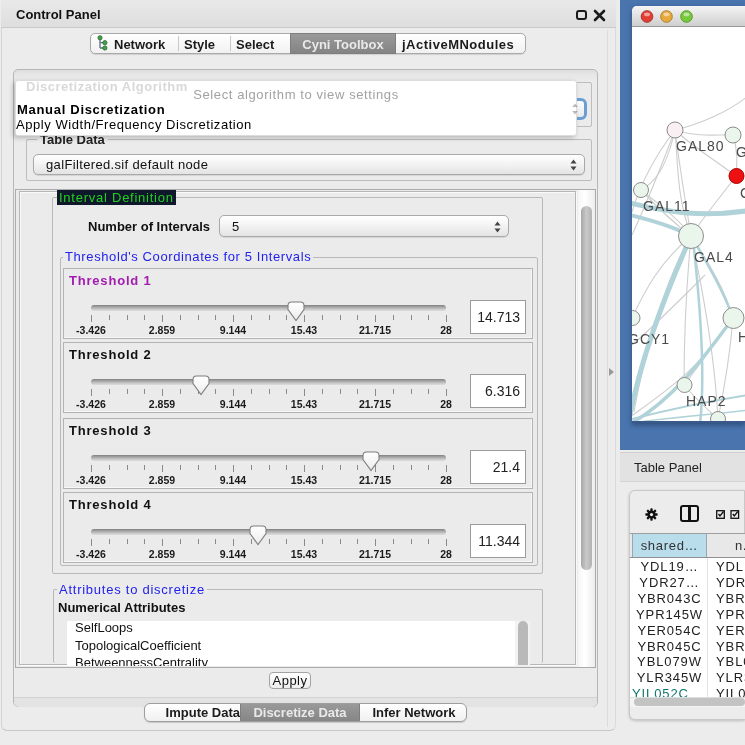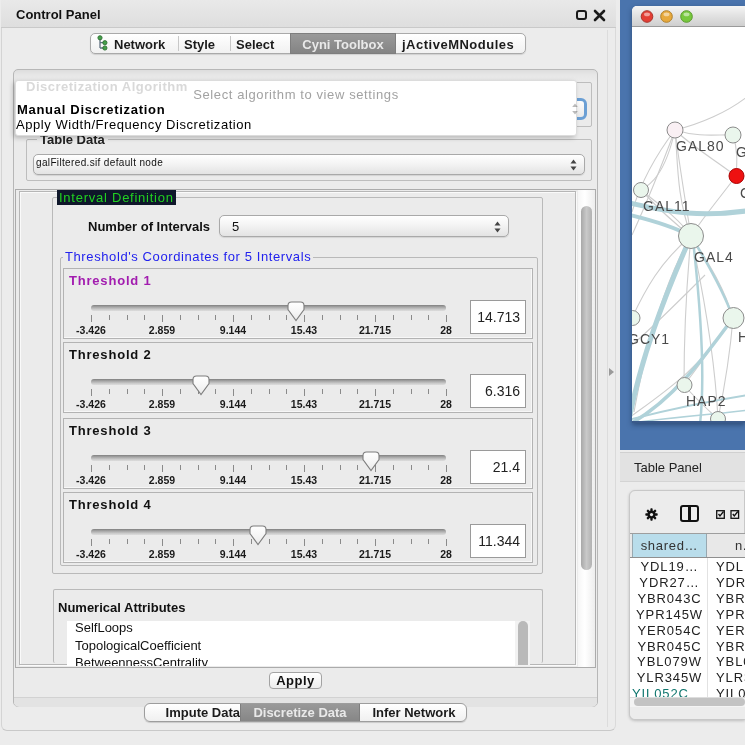--- a/index.html
+++ b/index.html
@@ -41,21 +41,21 @@
 
 <div class="abs" style="left:566px;top:98px;width:21px;height:22px;border-radius:6px;background:linear-gradient(180deg,#fdfdfd,#e9e9e9);border:3px solid #6b9fd4;"></div>
 <svg class="abs" style="left:571px;top:103px;z-index:53;opacity:0.4;" width="8" height="12" viewBox="0 0 8 12">
 <path d="M4 0.5 L6.8 4 L1.2 4 Z" fill="#555"></path>
       <path d="M4 11.5 L6.8 8 L1.2 8 Z" fill="#555"></path>
     </svg>
 
 <div class="abs" style="left:26px;top:139px;width:566px;height:42px;border:1px solid #bdbdbd;border-radius:2px;"></div>
 <div class="abs" style="left:37px;top:132px;background:#ebebeb;padding:0 3px;font-size:13px;font-weight:bold;color:#222;">Table Data</div>
 <div class="abs" style="left:33px;top:154px;width:552px;height:21px;background:linear-gradient(180deg,#ffffff 0%,#f4f4f4 45%,#e3e3e3 100%);border:1px solid #a9a9a9;border-radius:5px;box-shadow:0 1px 1px rgba(0,0,0,0.1);">
-      <div class="abs" style="left:2px;top:2px;font-size:10px;letter-spacing:0.35px;color:#111;text-align:right;">galFiltered.sif default node</div>
+      <div class="abs" style="left:12px;top:2px;font-size:13px;letter-spacing:0.35px;color:#111;text-align:right;">galFiltered.sif default node</div>
       <svg class="abs" style="right:6px;top:4px;" width="9" height="12" viewBox="0 0 9 12">
         <path d="M4.5 0.5 L7.5 4.5 L1.5 4.5 Z" fill="#444"></path>
         <path d="M4.5 11.5 L7.5 7.5 L1.5 7.5 Z" fill="#444"></path>
       </svg>
     </div>
 
 <div class="abs" style="left:15px;top:189px;width:581px;height:479px;border:1px solid #ababab;background:#ebebeb;"></div>
 
 <div class="abs" style="left:19px;top:191px;width:557px;height:474px;border:1px solid #b6b6b6;box-shadow:inset 1px 1px 0 #fafafa, 1px 1px 0 #fafafa;"></div>
 
@@ -236,28 +236,29 @@
         <linearGradient id="thg4" x1="0" y1="0" x2="0" y2="1">
           <stop offset="0" stop-color="#ffffff"></stop>
           <stop offset="0.6" stop-color="#f4f4f4"></stop>
           <stop offset="1" stop-color="#e9e9e9"></stop>
         </linearGradient>
       </defs>
     </svg>
     <div class="abs" style="left:470px;top:524px;width:56px;height:34px;background:#ffffff;border:1px solid #9a9a9a;"></div>
     <div class="abs" style="left:470px;top:533px;width:50px;text-align:right;font-size:14px;color:#222;">11.344</div>
 <div class="abs" style="left:53px;top:589px;width:490px;height:74px;border-top:1px solid #b9b9b9;border-left:1px solid #b9b9b9;border-right:1px solid #b9b9b9;border-radius:2px;"></div>
+<div class="abs" style="left:57px;top:582px;background:#ebebeb;padding:0 2px;font-size:13px;letter-spacing:0.75px;color:#2222ee;">Attributes to discretize</div>
 <div class="abs" style="left:58px;top:600px;font-size:13px;font-weight:bold;color:#111;">Numerical Attributes</div>
 <div class="abs" style="left:67px;top:621px;width:448px;height:45px;background:#ffffff;overflow:hidden;">
   <div style="margin-top:-2px;padding-left:8px;font-size:13px;color:#111;line-height:17.5px;">SelfLoops<br>TopologicalCoefficient<br>BetweennessCentrality</div>
 </div>
 <div class="abs" style="left:515px;top:621px;width:15px;height:45px;background:#f2f2f2;"></div>
 <div class="abs" style="left:518px;top:621px;width:10px;height:44px;background:#b9b9b9;border-radius:5px 5px 0 0;"></div>
 
-<div class="abs" style="left:269px;top:672px;width:53px;height:17px;background:linear-gradient(180deg,#ffffff,#ededed);border:1px solid #a3a3a3;border-radius:4px;text-align:center;font-size:13px;font-weight:bold;letter-spacing:0.5px;color:#111;line-height:15px;">Apply</div>
+<div class="abs" style="left:269px;top:672px;width:42px;height:17px;background:linear-gradient(180deg,#ffffff,#ededed);border:1px solid #a3a3a3;border-radius:4px;text-align:center;font-size:13px;font-weight:normal;letter-spacing:0.5px;color:#111;line-height:15px;">Apply</div>
 
 <div class="abs" style="left:14px;top:697px;width:583px;height:10px;background:#e3e3e3;border-top:1px solid #d2d2d2;border-radius:0 0 5px 5px;"></div>
 <div class="abs" style="left:144px;top:703px;width:323px;height:19px;border:1px solid #9d9d9d;border-radius:6px;background:linear-gradient(180deg,#ffffff,#f0f0f0);box-shadow:0 1px 1px rgba(0,0,0,0.15);overflow:hidden;">
   <div class="abs" style="left:0;top:0;width:95px;height:19px;text-align:right;font-size:13px;font-weight:bold;color:#1b1b1b;line-height:18px;">Impute Data</div>
   <div class="abs" style="left:95px;top:0;width:120px;height:19px;background:linear-gradient(180deg,#999999,#848484);border-left:1px solid #7e7e7e;border-right:1px solid #7e7e7e;text-align:center;font-size:13px;font-weight:bold;color:#e9e9e9;line-height:18px;">Discretize Data</div>
   <div class="abs" style="left:215px;top:0;width:108px;height:19px;text-align:center;font-size:13px;font-weight:bold;color:#1b1b1b;line-height:18px;">Infer Network</div>
 </div>
 <div class="abs" style="left:609px;top:368px;width:0;height:0;border-top:4px solid transparent;border-bottom:4px solid transparent;border-left:5px solid #9a9a9a;"></div>
 
 <div class="abs" style="left:15px;top:80px;width:562px;height:56px;background:#ffffff;border:1px solid #dcdcdc;border-radius:3px;box-shadow:-2px 2px 5px rgba(0,0,0,0.22);z-index:50;"></div>

